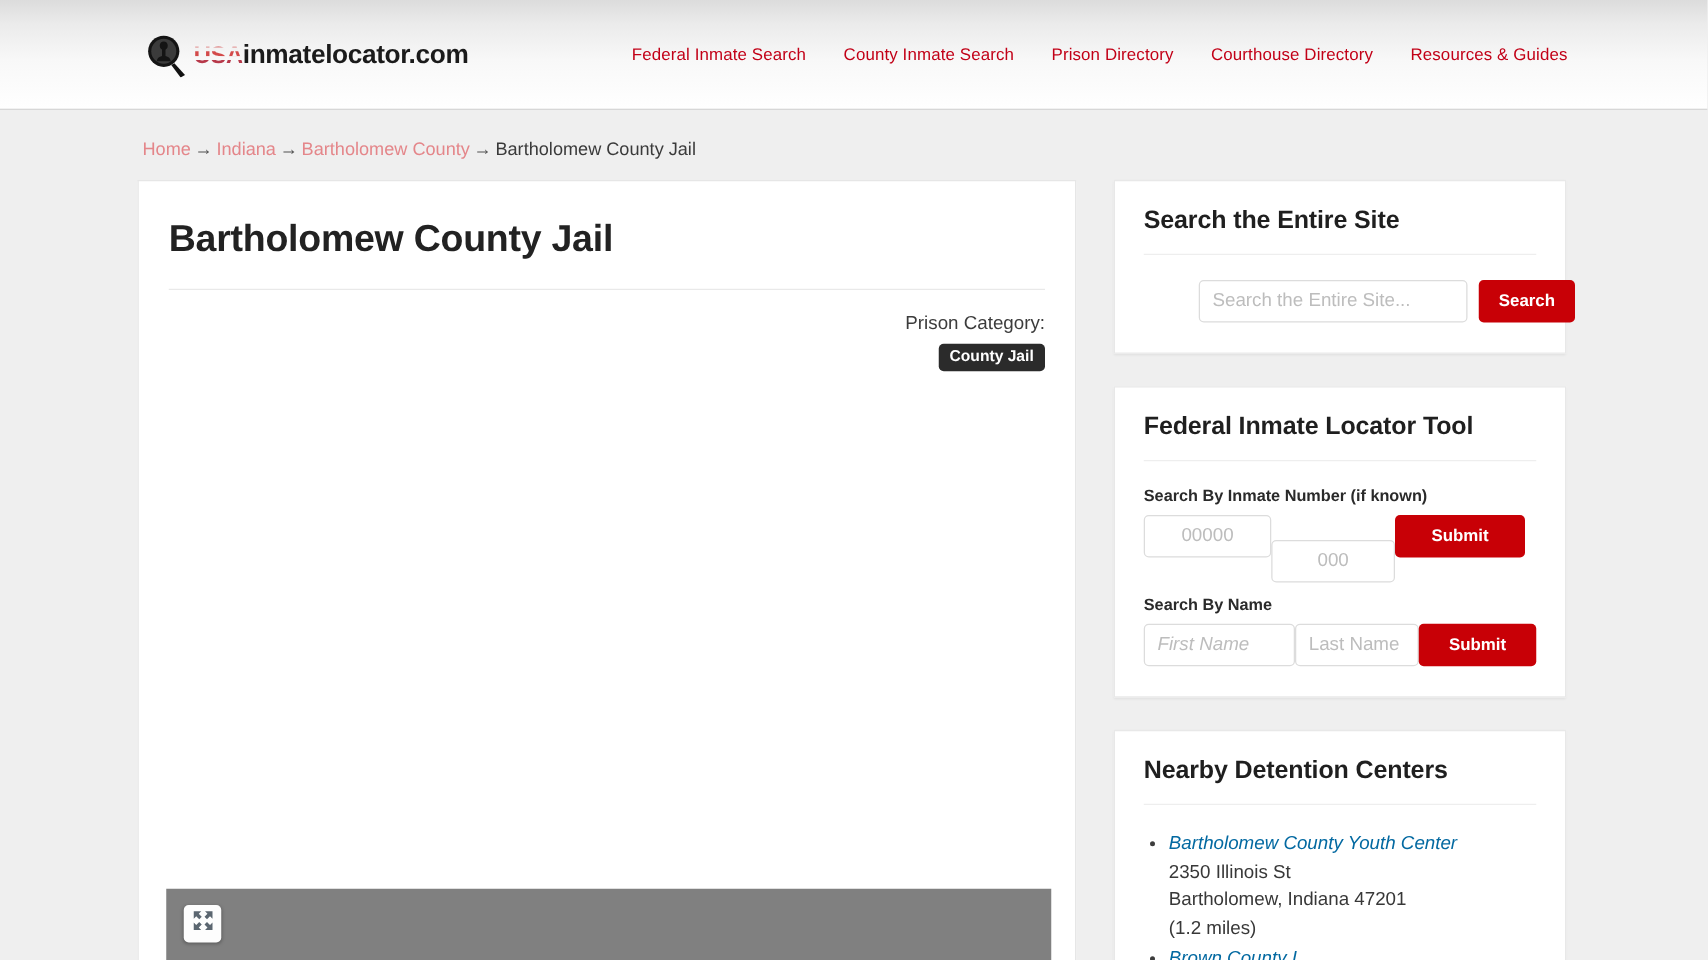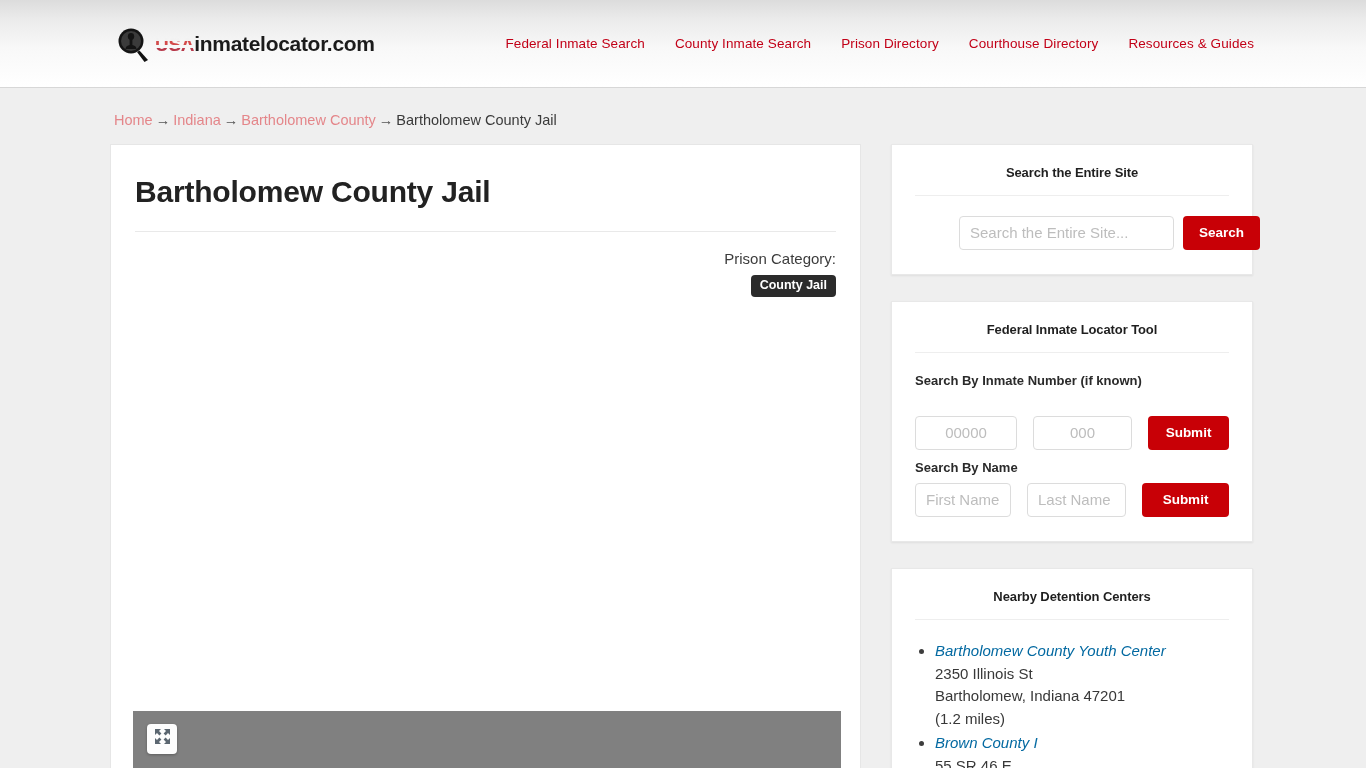--- a/index.html
+++ b/index.html
@@ -144,26 +144,25 @@
   
   .sidebar { width: 362px; }
   .widget {
     background: #fff;
     border: 1px solid #e8e8e8;
     box-shadow: 0 1px 2px rgba(0,0,0,.07);
     margin-bottom: 26px;
     padding: 20px 23px 24px 23px;
   }
   .widget-title {
-    font-size: 13px;
+    font-size: 20px;
     font-weight: bold;
     color: #1f1f1f;
     margin: 0 0 15px 0;
     letter-spacing: -0.1px;
-    text-align: center;
   }
   .widget-rule { border-top: 1px solid #eeeeee; margin: 0 0 20px 0; }
 
   .search-row { display: flex; gap: 9px; margin-left: 44px; }
   .text-input {
     border: 1px solid #dcdcdc;
     border-radius: 4px;
     background: #fff;
     font-size: 15px;
     color: #444;
@@ -188,24 +187,24 @@
     white-space: nowrap;
   }
 
   .field-label {
     font-size: 13px;
     font-weight: bold;
     color: #2a2a2a;
     margin: 0 0 8px 0;
   }
   .field-label.second { margin-top: 10px; }
-  .fed-row { display: flex; gap: 16px; align-items: flex-end; }
+  .fed-row { display: flex; gap: 0; align-items: flex-start; }
   .input-num5 { width: 102px; text-align: center; }
   .input-num3 { width: 99px; text-align: center; margin-top: 20px; }
-  .input-fname { width: 96px; }
+  .input-fname { width: 121px; font-style: italic; }
   .input-lname { width: 99px; }
   .btn-submit { width: 104px; padding: 0; }
 
   .nearby-list { list-style: disc; margin: 0; padding-left: 20px; }
   .nearby-list li { margin-bottom: 2px; }
   .nearby-list li::marker { color: #3d3d3d; }
   .nearby-name { color: #0369a1; text-decoration: none; font-size: 15px; line-height: 1.52; font-style: italic; }
   .nearby-addr { font-size: 15px; color: #383838; line-height: 1.5; }
 </style>
 </head>

